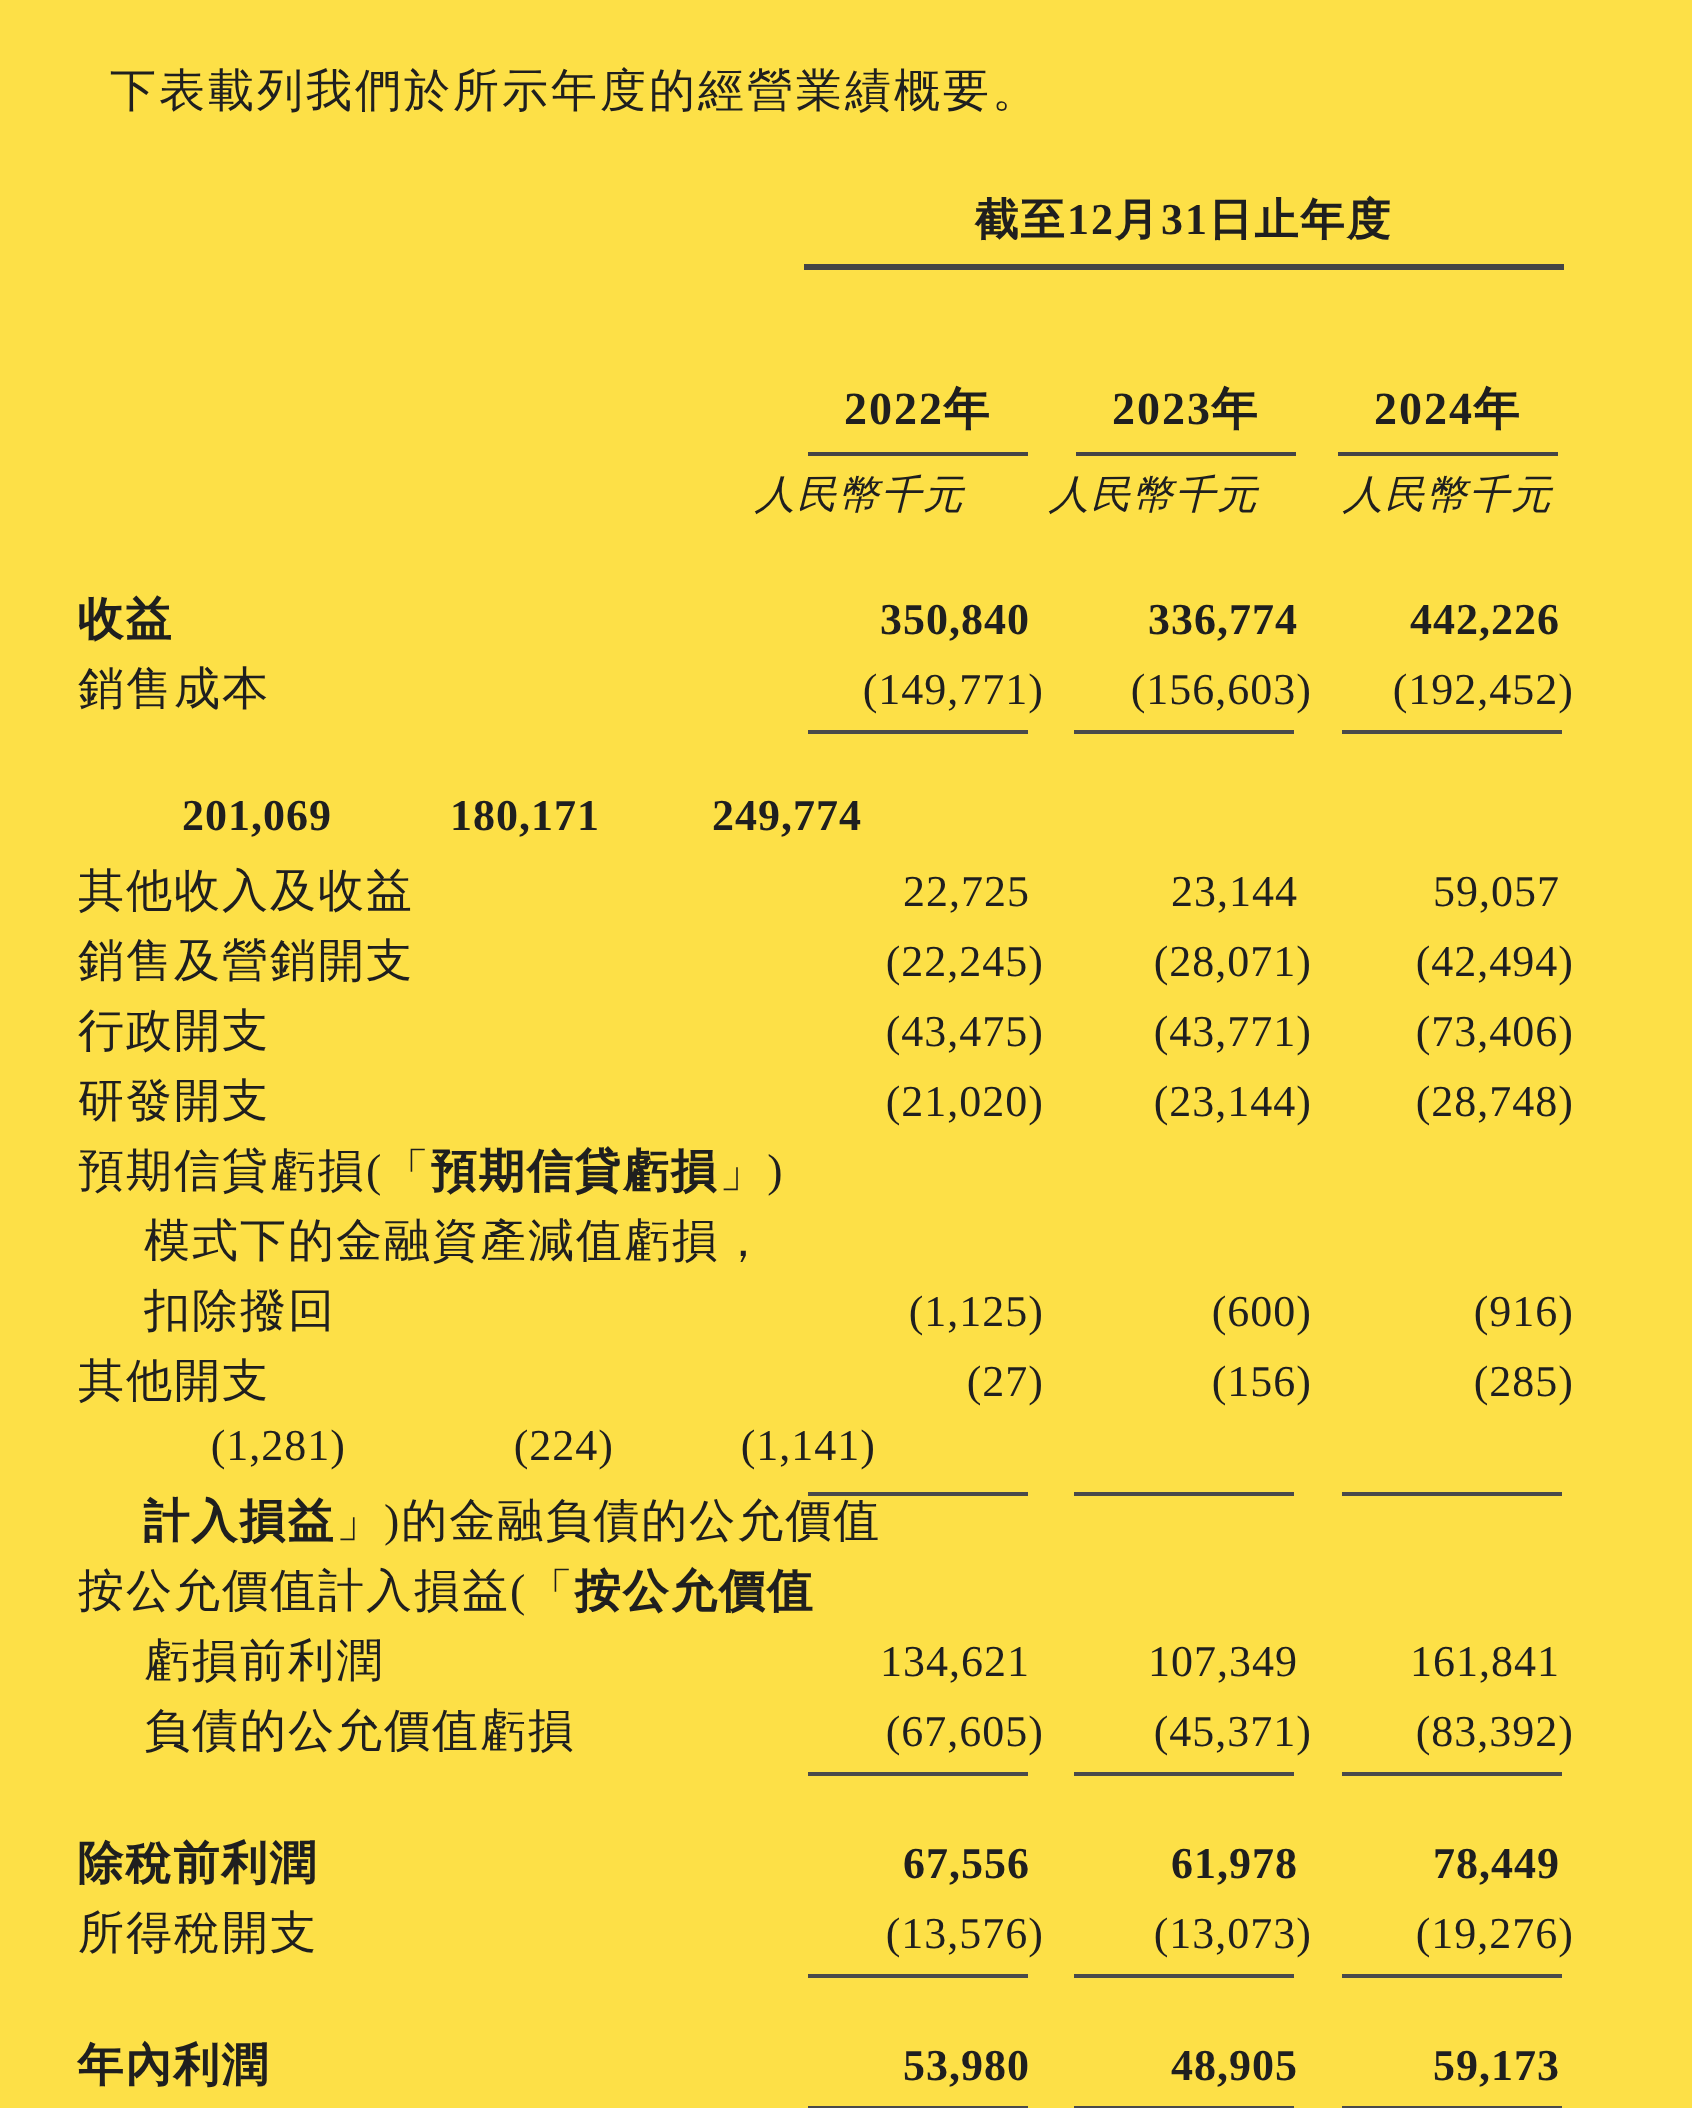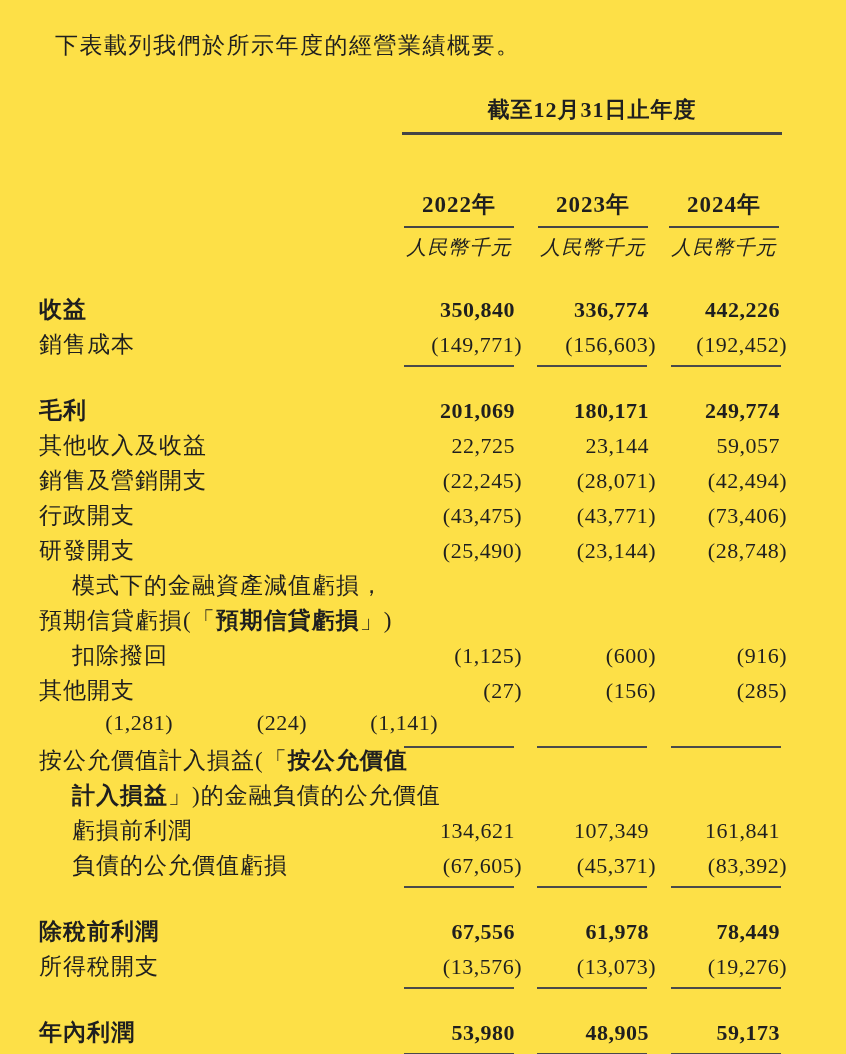--- a/index.html
+++ b/index.html
@@ -39,21 +39,21 @@
     letter-spacing: 1px;
     padding-bottom: 7px;
     border-bottom: 3px solid #454545;
     white-space: nowrap;
   }
   .hrow {
     display: flex;
     align-items: baseline;
   }
   .years-row { margin-top: 9px; }
-  .units-row { margin-top: 6px; }
+  .units-row { margin-top: 6px; gap: 29px; }
   .lblspace { width: 349px; }
   .hcell { width: 134px; text-align: right; }
   .hcell.c3 { width: 131px; }
   .year-inner {
     display: inline-block;
     width: 110px;
     margin-right: 8px;
     text-align: center;
     font-size: 23px;
     font-weight: bold;
@@ -159,21 +159,20 @@
           <div class="lbl"><span>銷售成本</span></div>
           <div class="cell c1">(149,771)</div>
           <div class="cell c2">(156,603)</div>
           <div class="cell c3">(192,452)</div>
           <div class="rule r1"></div>
           <div class="rule r2"></div>
           <div class="rule r3"></div>
         </div>
         <div class="spacer"></div>
         <div class="row boldrow">
-          <div class="lbl"><span>毛利</span></div>
           <div class="cell c1 np">201,069</div>
           <div class="cell c2 np">180,171</div>
           <div class="cell c3 np">249,774</div>
         </div>
         <div class="row">
           <div class="lbl"><span>其他收入及收益</span></div>
           <div class="cell c1 np">22,725</div>
           <div class="cell c2 np">23,144</div>
           <div class="cell c3 np">59,057</div>
         </div>
@@ -184,32 +183,32 @@
           <div class="cell c3">(42,494)</div>
         </div>
         <div class="row">
           <div class="lbl"><span>行政開支</span></div>
           <div class="cell c1">(43,475)</div>
           <div class="cell c2">(43,771)</div>
           <div class="cell c3">(73,406)</div>
         </div>
         <div class="row">
           <div class="lbl"><span>研發開支</span></div>
-          <div class="cell c1">(25,490)</div>
+          <div class="cell c1">(21,020)</div>
           <div class="cell c2">(23,144)</div>
           <div class="cell c3">(28,748)</div>
         </div>
         <div class="row">
+          <div class="lbl"><span>預期信貸虧損(「</span><span class="b">預期信貸虧損</span><span>」)</span></div>
+          <div class="cell c1"></div>
+          <div class="cell c2"></div>
+          <div class="cell c3"></div>
+        </div>
+        <div class="row">
           <div class="lbl indent"><span>模式下的金融資產減值虧損，</span></div>
-          <div class="cell c1"></div>
-          <div class="cell c2"></div>
-          <div class="cell c3"></div>
-        </div>
-        <div class="row">
-          <div class="lbl"><span>預期信貸虧損(「</span><span class="b">預期信貸虧損</span><span>」)</span></div>
           <div class="cell c1"></div>
           <div class="cell c2"></div>
           <div class="cell c3"></div>
         </div>
         <div class="row">
           <div class="lbl indent"><span>扣除撥回</span></div>
           <div class="cell c1">(1,125)</div>
           <div class="cell c2">(600)</div>
           <div class="cell c3">(916)</div>
         </div>
@@ -221,27 +220,27 @@
         </div>
         <div class="row">
           <div class="cell c1">(1,281)</div>
           <div class="cell c2">(224)</div>
           <div class="cell c3">(1,141)</div>
           <div class="rule r1"></div>
           <div class="rule r2"></div>
           <div class="rule r3"></div>
         </div>
         <div class="row">
+          <div class="lbl indent"><span class="b">計入損益</span><span>」)的金融負債的公允價值</span></div>
+          <div class="cell c1"></div>
+          <div class="cell c2"></div>
+          <div class="cell c3"></div>
+        </div>
+        <div class="row">
           <div class="lbl"><span>按公允價值計入損益(「</span><span class="b">按公允價值</span></div>
-          <div class="cell c1"></div>
-          <div class="cell c2"></div>
-          <div class="cell c3"></div>
-        </div>
-        <div class="row">
-          <div class="lbl indent"><span class="b">計入損益</span><span>」)的金融負債的公允價值</span></div>
           <div class="cell c1"></div>
           <div class="cell c2"></div>
           <div class="cell c3"></div>
         </div>
         <div class="row">
           <div class="lbl indent"><span>虧損前利潤</span></div>
           <div class="cell c1 np">134,621</div>
           <div class="cell c2 np">107,349</div>
           <div class="cell c3 np">161,841</div>
         </div>

